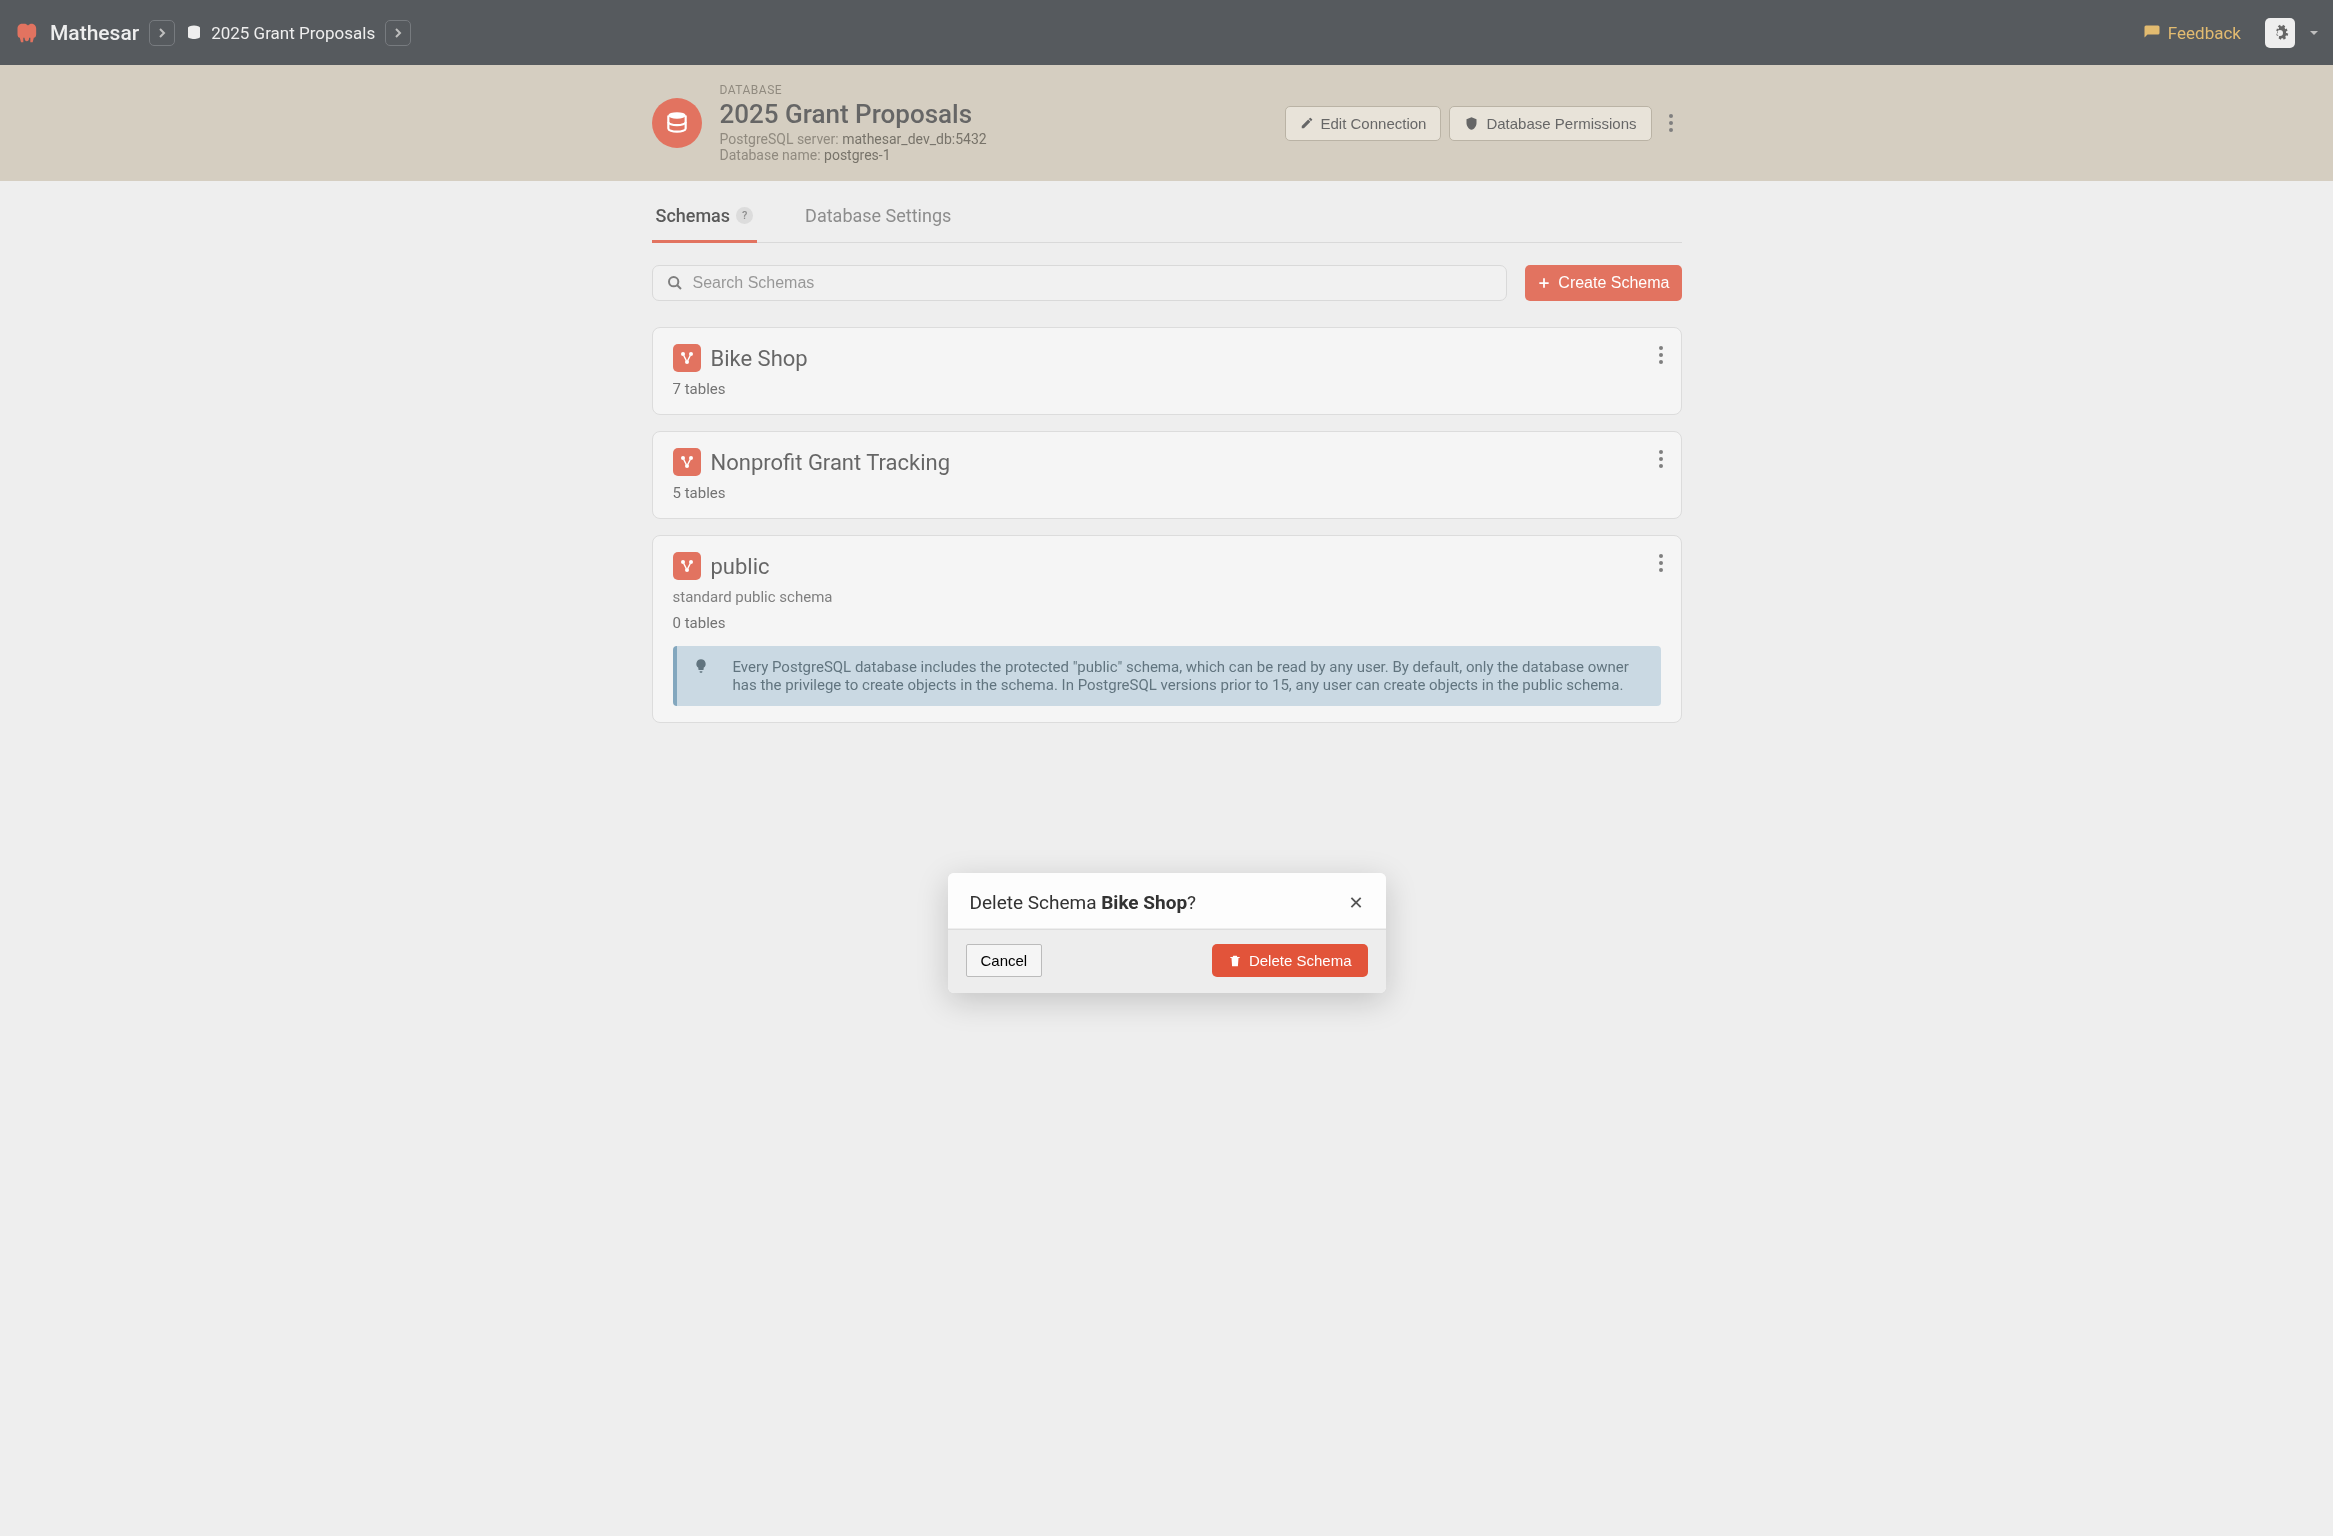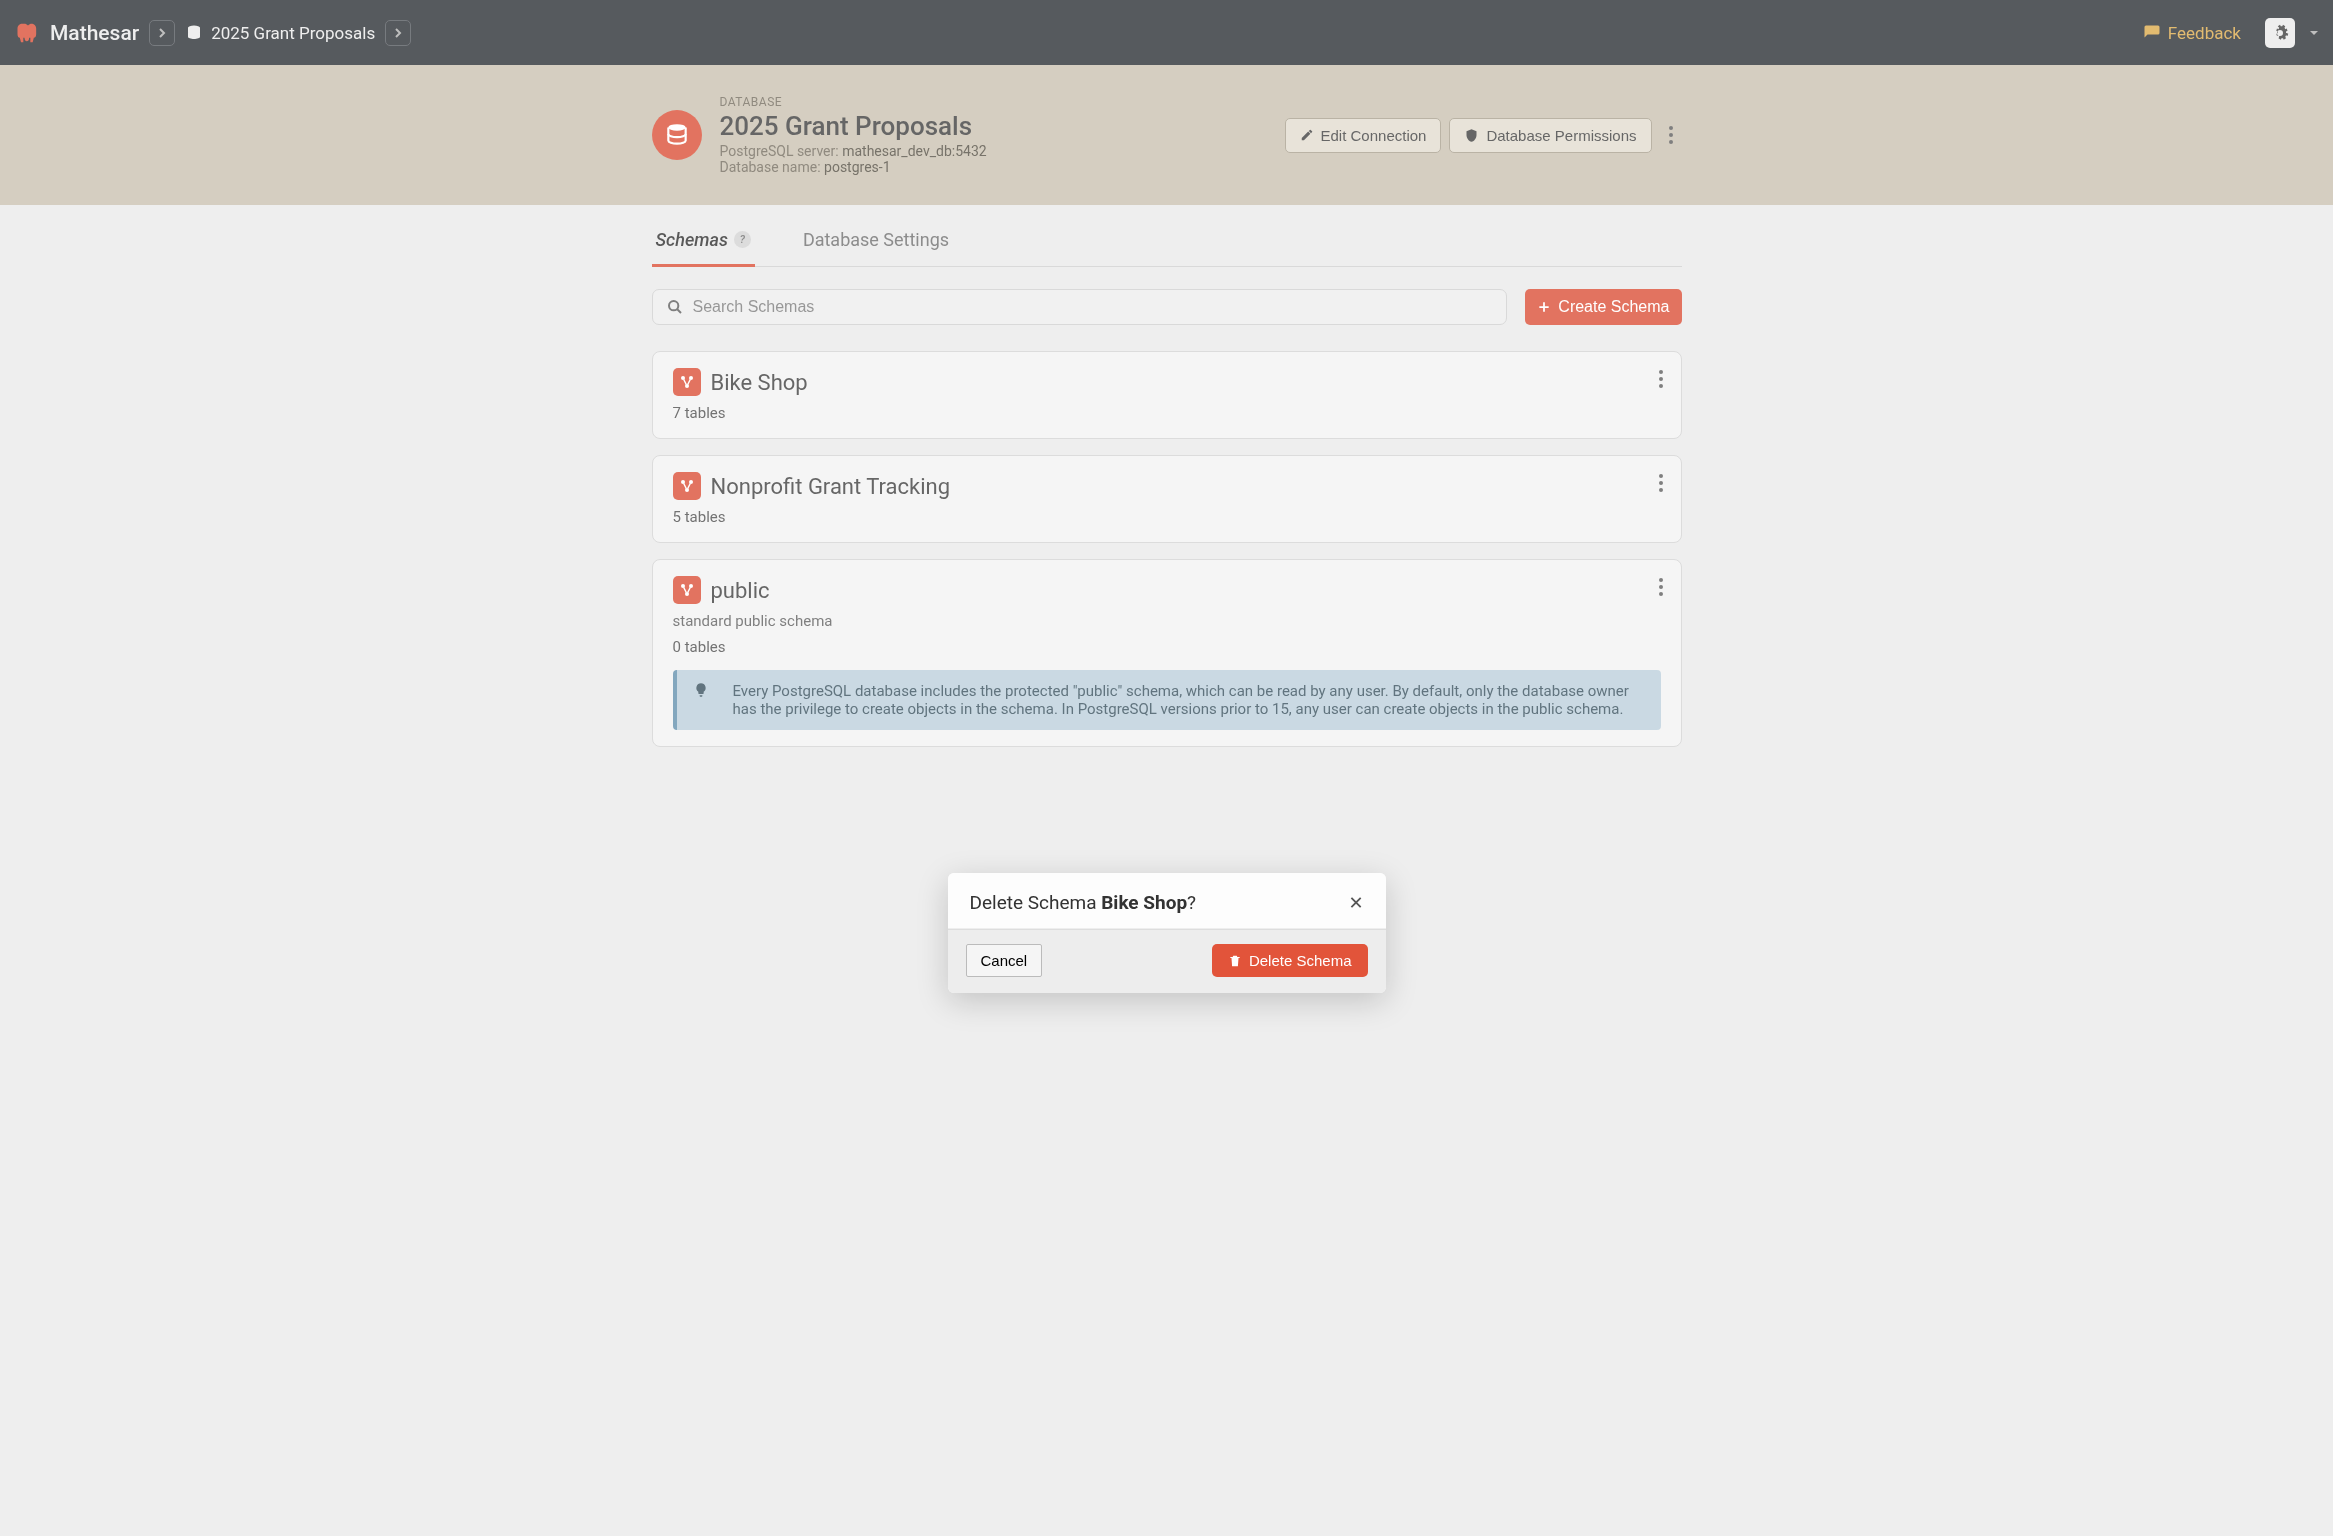--- a/index.html
+++ b/index.html
@@ -51,21 +51,21 @@
     }
     .settings-dropdown { color: #aaa; margin-left: 4px; cursor: pointer; }
     
     
     .header-section {
       background: #c7beac;
       padding: 18px 0;
     }
     .header-inner {
       max-width: 1030px;
-      margin: 12px auto;
+      margin: 0 auto;
       display: flex;
       align-items: center;
       gap: 18px;
     }
     .db-icon-circle {
       width: 50px; height: 50px;
       background: #d9452b;
       border-radius: 50%;
       display: flex; align-items: center; justify-content: center;
       color: white;
@@ -102,21 +102,21 @@
     }
     .tab {
       padding: 10px 4px 14px;
       font-size: 18px;
       color: #666;
       cursor: pointer;
       display: flex; align-items: center; gap: 6px;
       border-bottom: 3px solid transparent;
       margin-bottom: -1px;
     }
-    .tab.active { color: #222; font-weight: 500; border-bottom-color: #d9452b; font-style: italic; }
+    .tab.active { color: #222; font-weight: 500; border-bottom-color: #d9452b; }
     .tab-badge {
       background: #d0d0d0; color: #666;
       border-radius: 50%; width: 17px; height: 17px;
       font-size: 11px; display: flex; align-items: center; justify-content: center;
     }
     
     
     .content {
       max-width: 1030px;
       margin: 0 auto;

